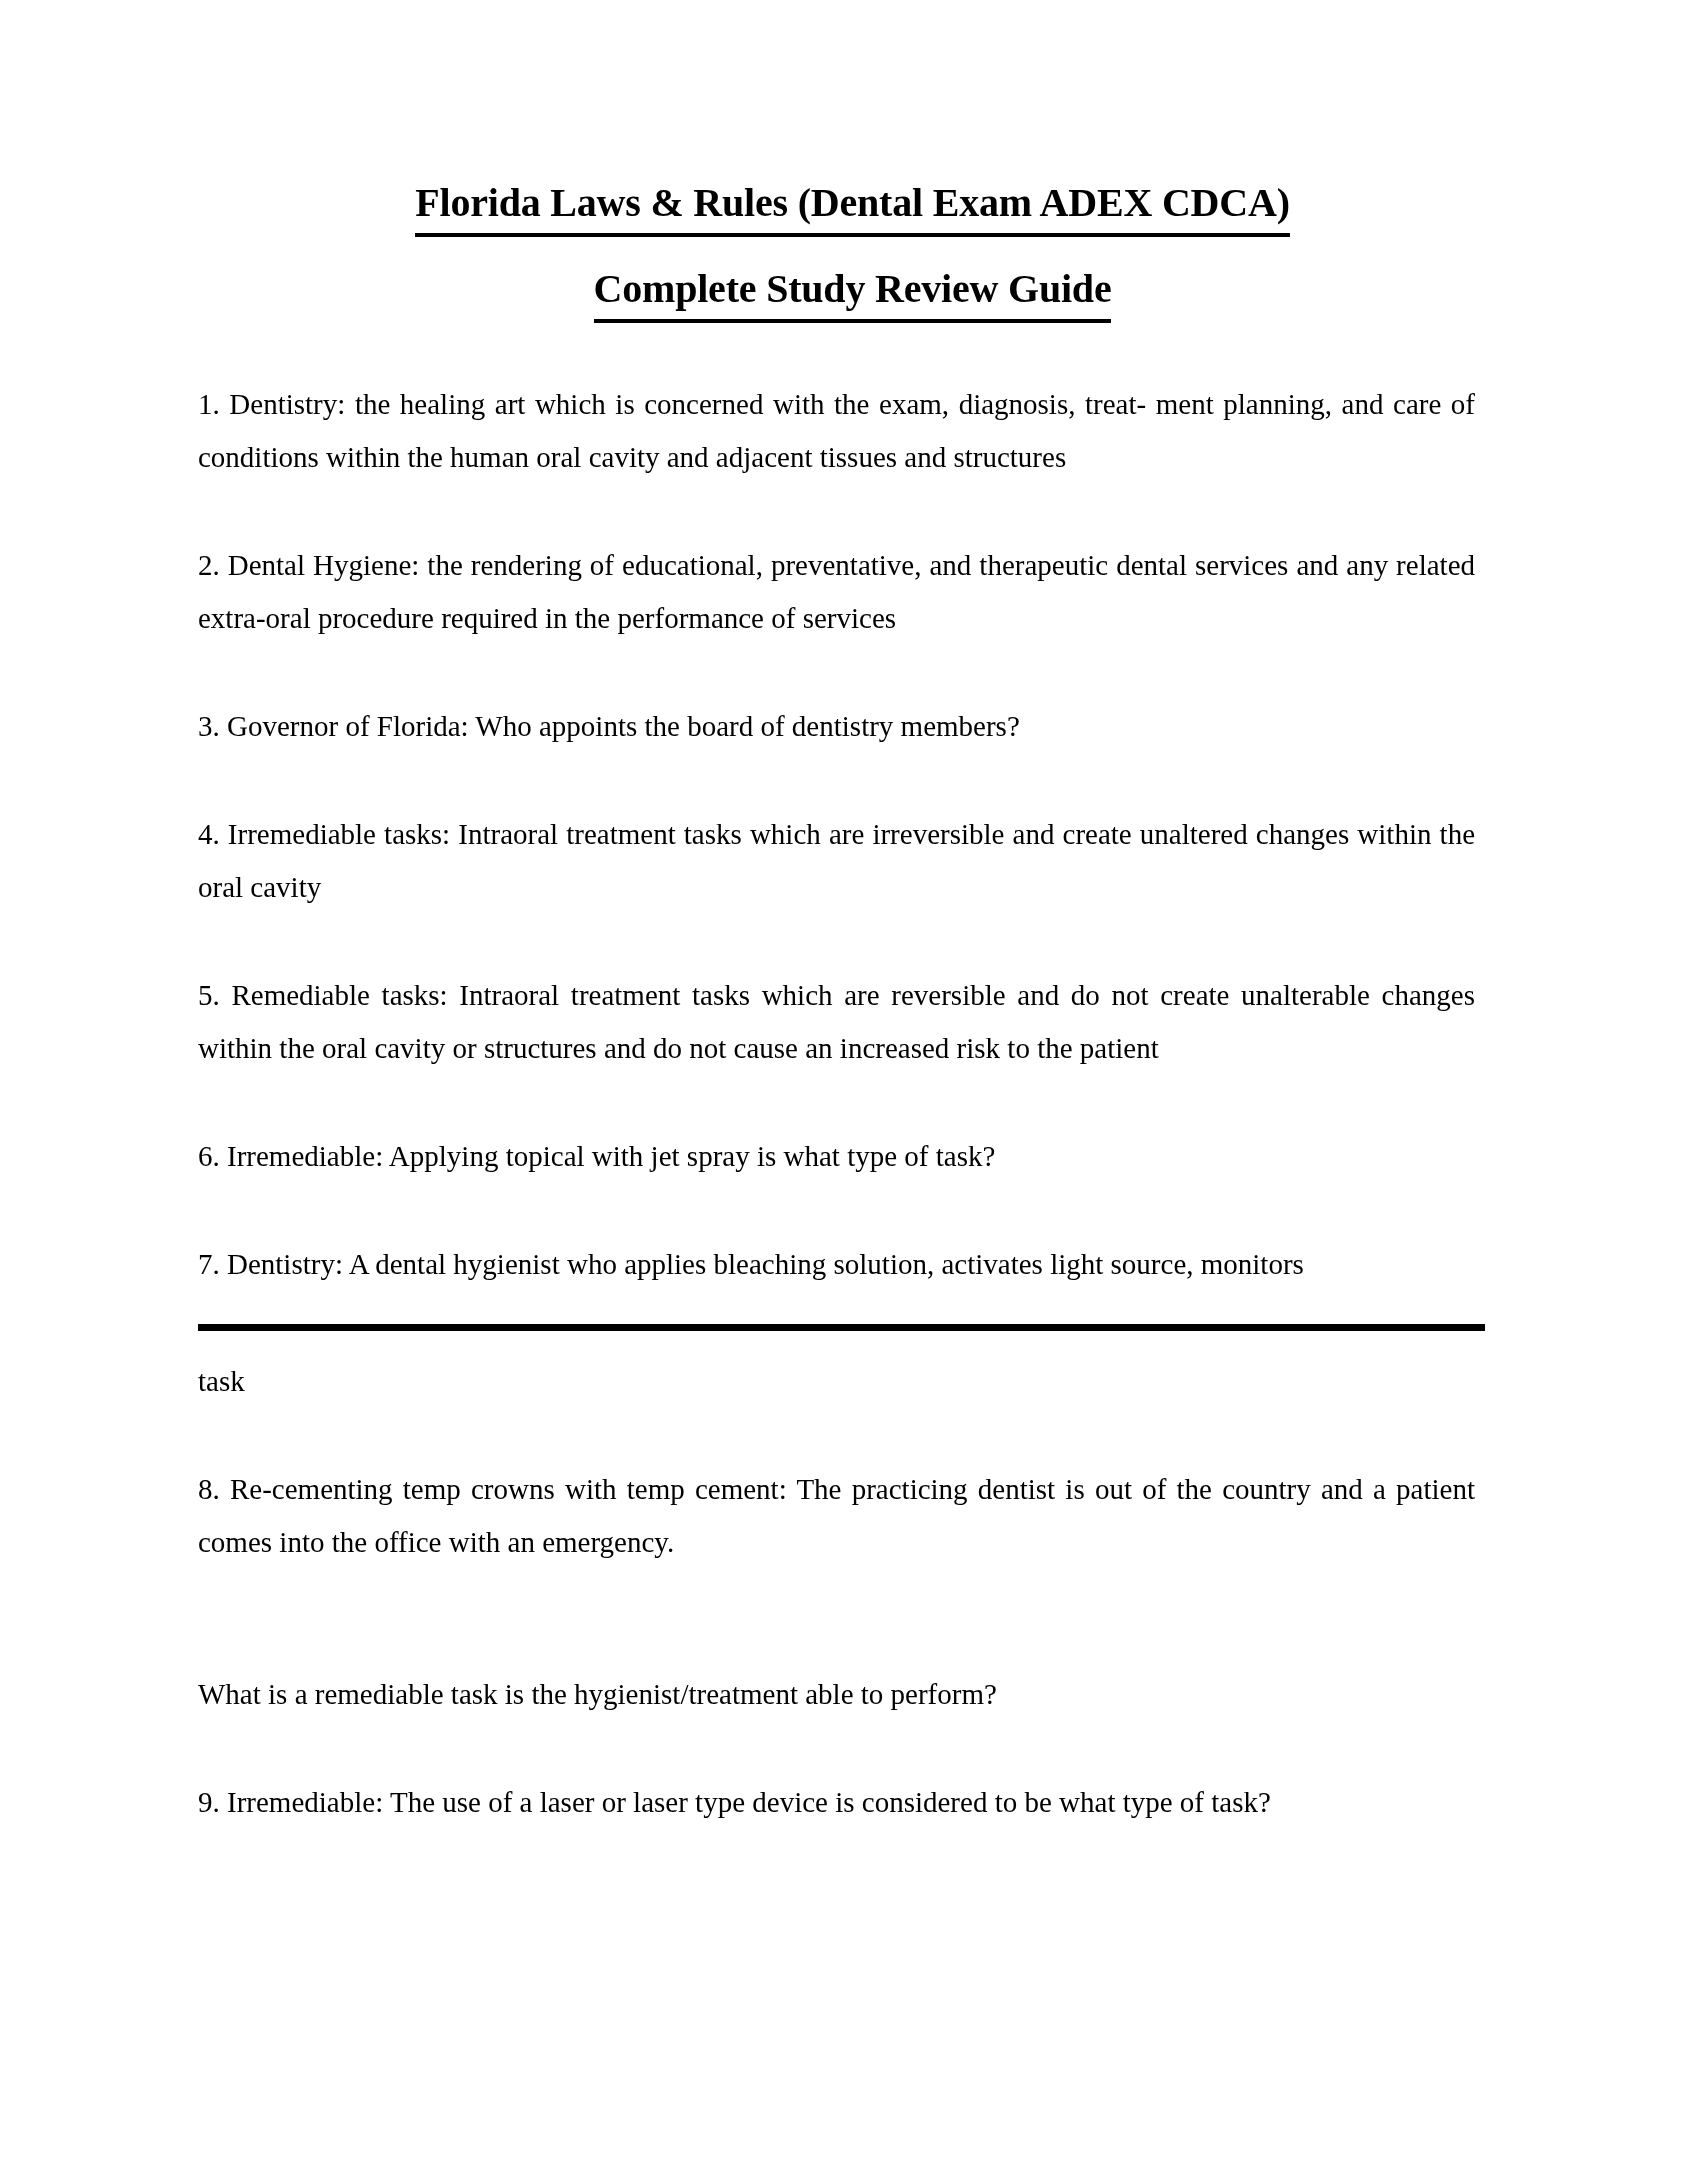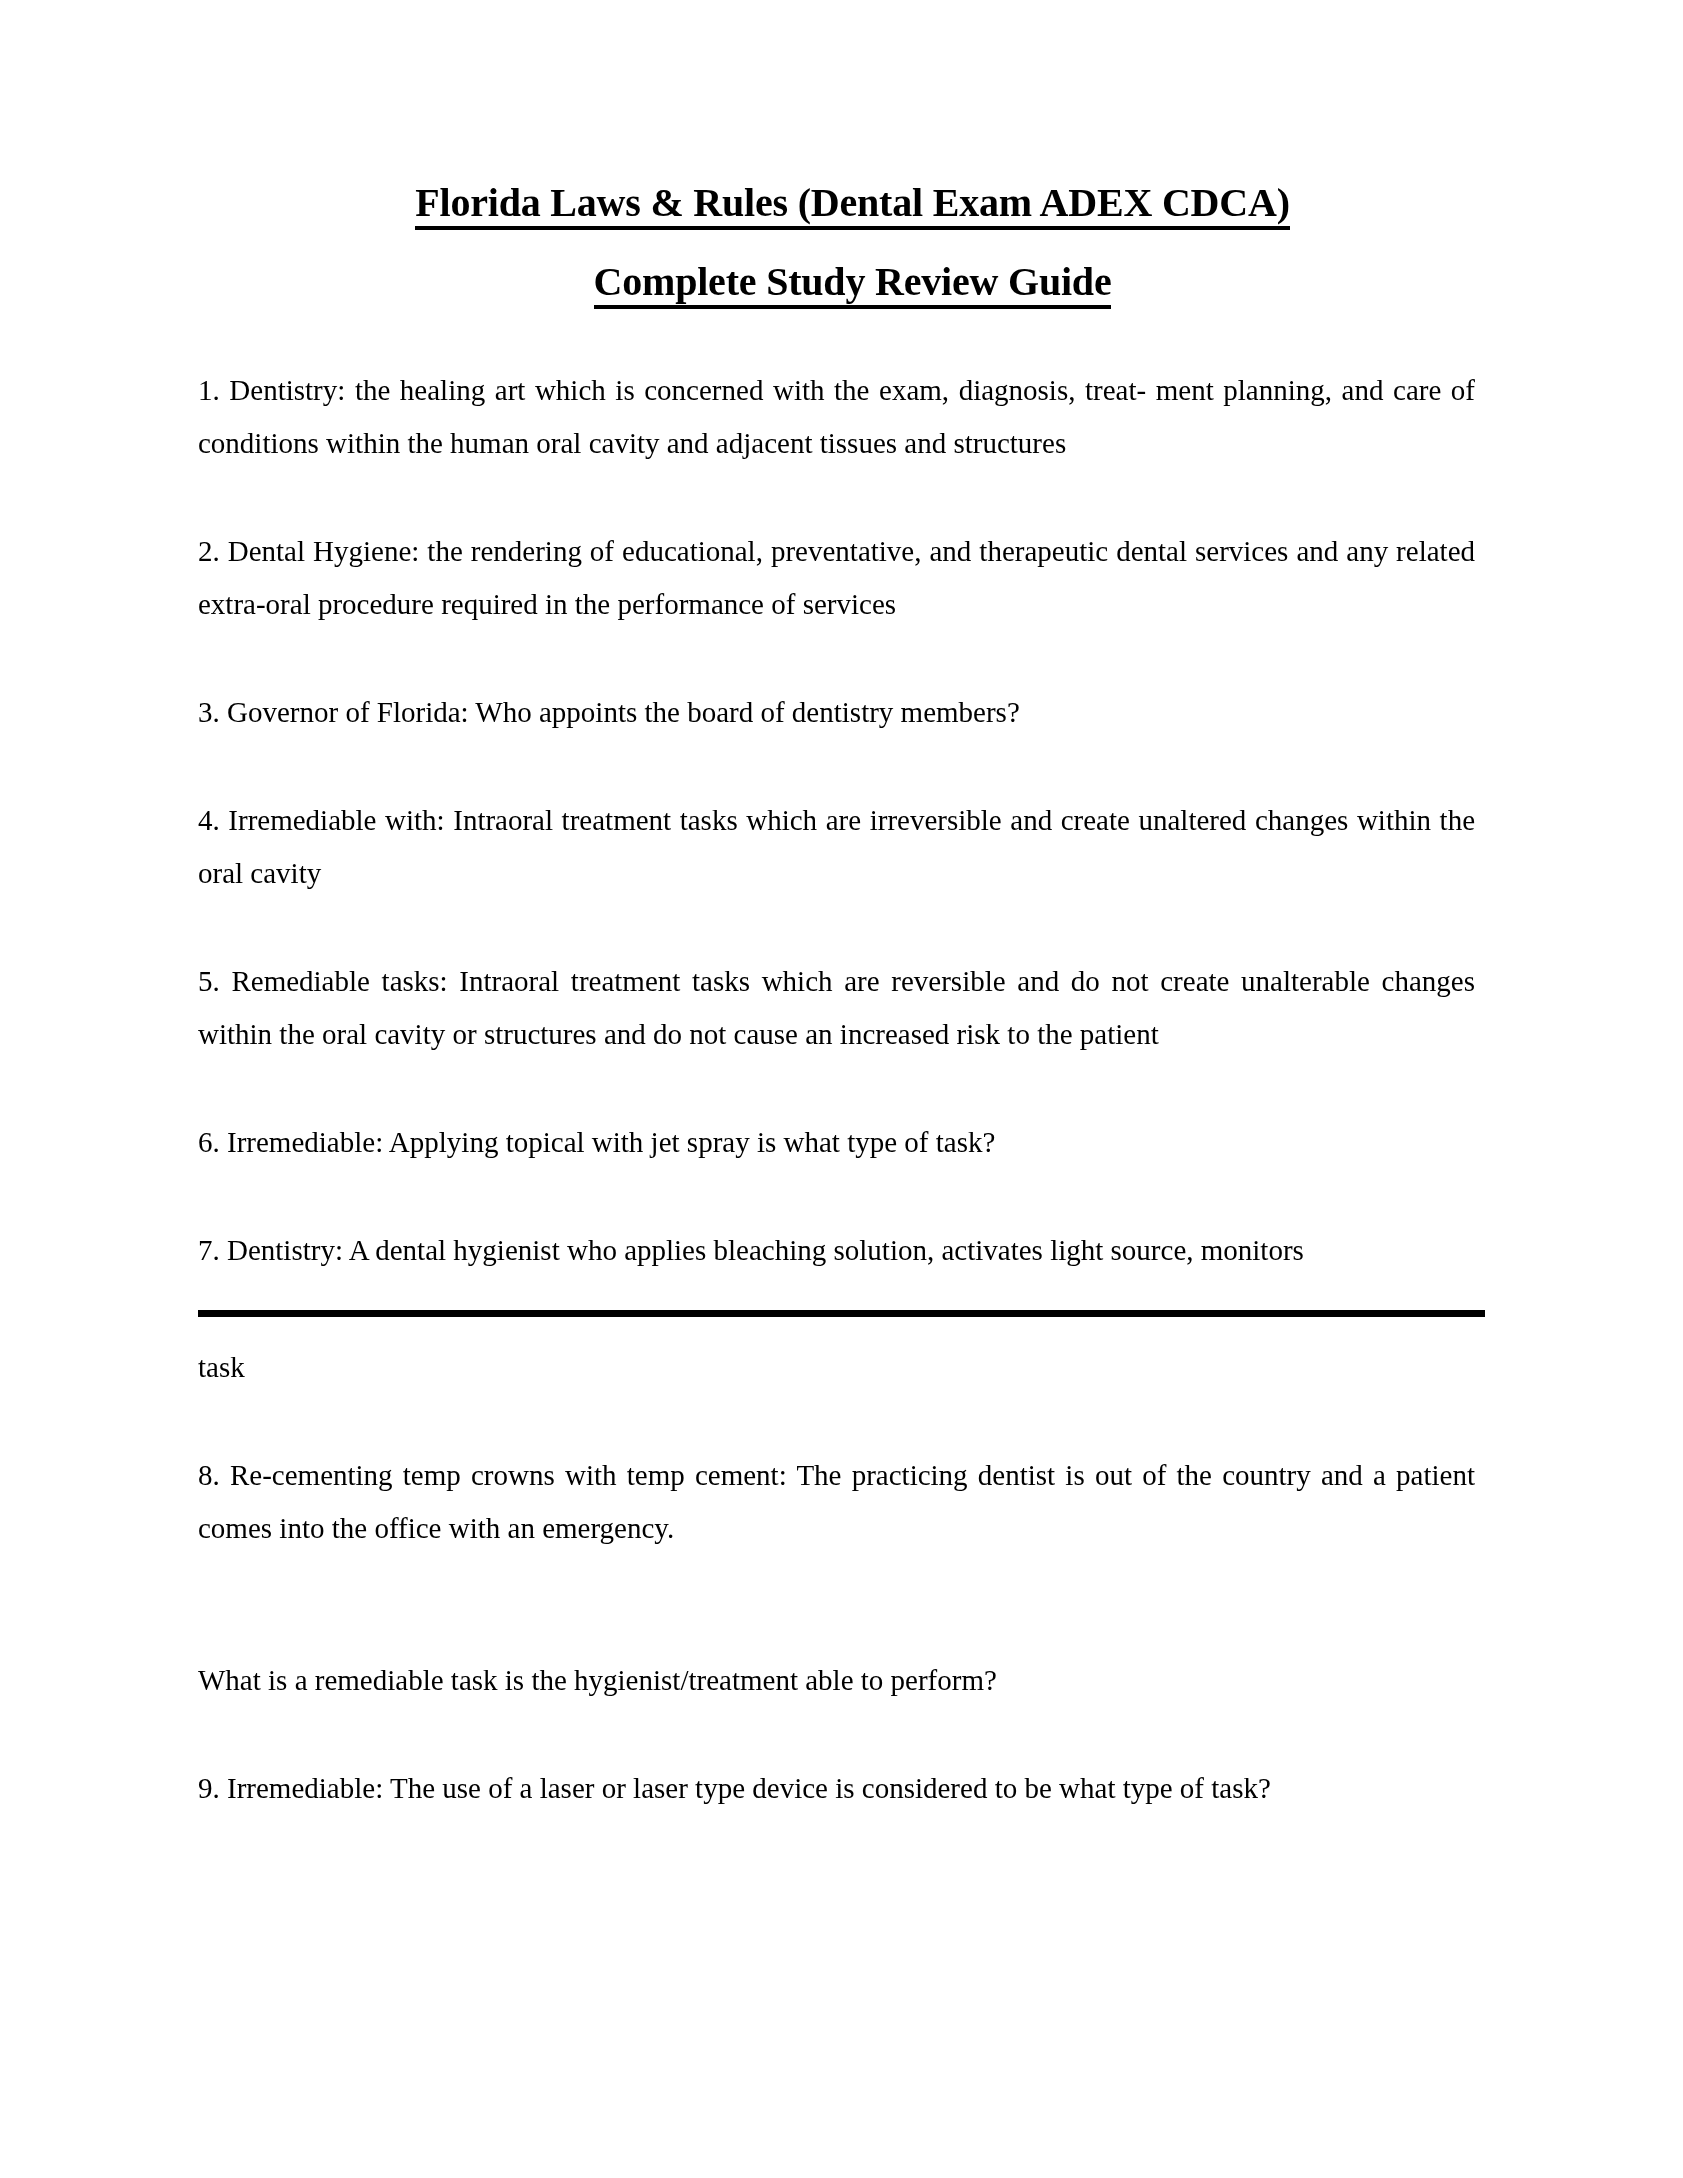--- a/index.html
+++ b/index.html
@@ -38,21 +38,21 @@
     line-height: 1.0;
     letter-spacing: -0.2px;
   }
   .doc-title .t-line {
     display: block;
     margin: 0 auto;
   }
   .doc-title .t-line span {
     display: inline-block;
     border-bottom: 4px solid #000;
-    padding-bottom: 3px;
+    padding-bottom: 10px;
     margin-left: 32px;
   }
   .title-1 { margin-top: 183px; }
   .title-2 { margin-top: 32px; }
 
   
   .entry {
     font-size: 29px;
     line-height: 53px;
     text-align: justify;
@@ -115,21 +115,21 @@
     </p>
 
     <p class="entry gap-2">
       <span class="num">3.</span>
       <span class="lead">Governor of Florida:</span>
       <span>Who appoints the board of dentistry members?</span>
     </p>
 
     <p class="entry gap-2">
       <span class="num">4.</span>
-      <span class="lead">Irremediable with:</span>
+      <span class="lead">Irremediable tasks:</span>
       <span>Intraoral treatment tasks which are irreversible and create unaltered changes within the oral cavity</span>
     </p>
 
     <p class="entry gap-2">
       <span class="num">5.</span>
       <span class="lead">Remediable tasks:</span>
       <span>Intraoral treatment tasks which are reversible and do not create unalterable changes within the oral cavity or structures and do not cause an increased risk to the patient</span>
     </p>
 
     <p class="entry gap-2">

